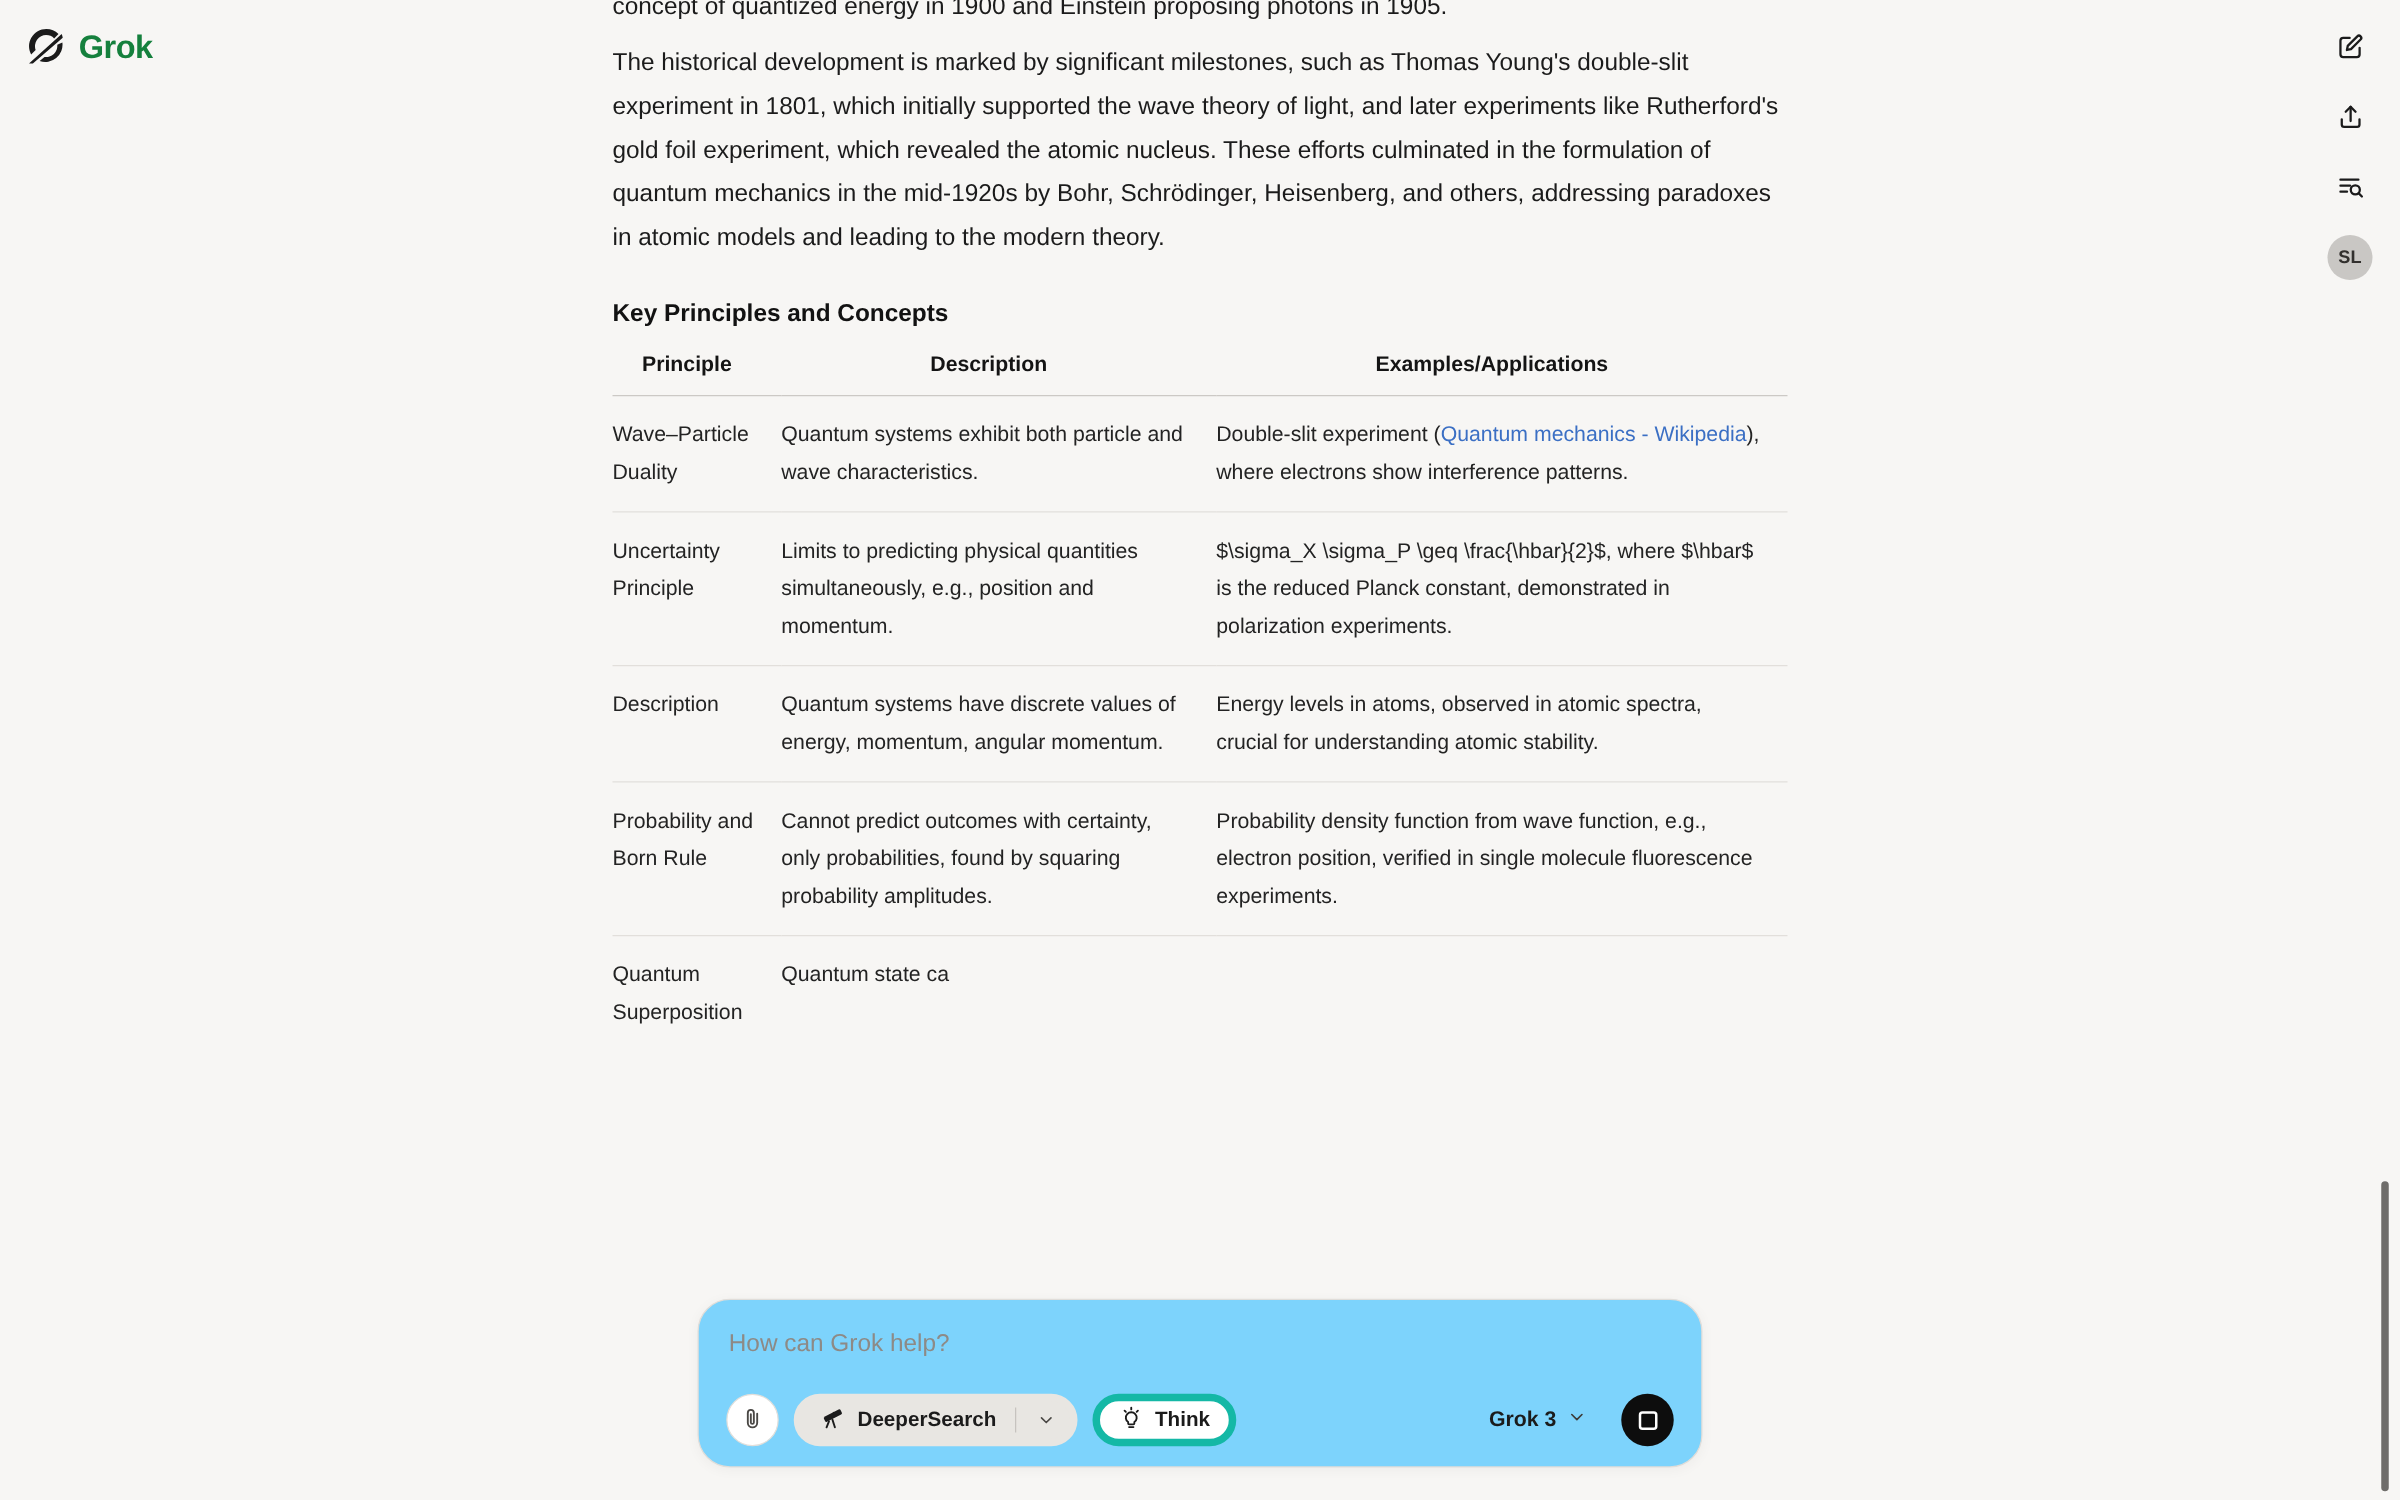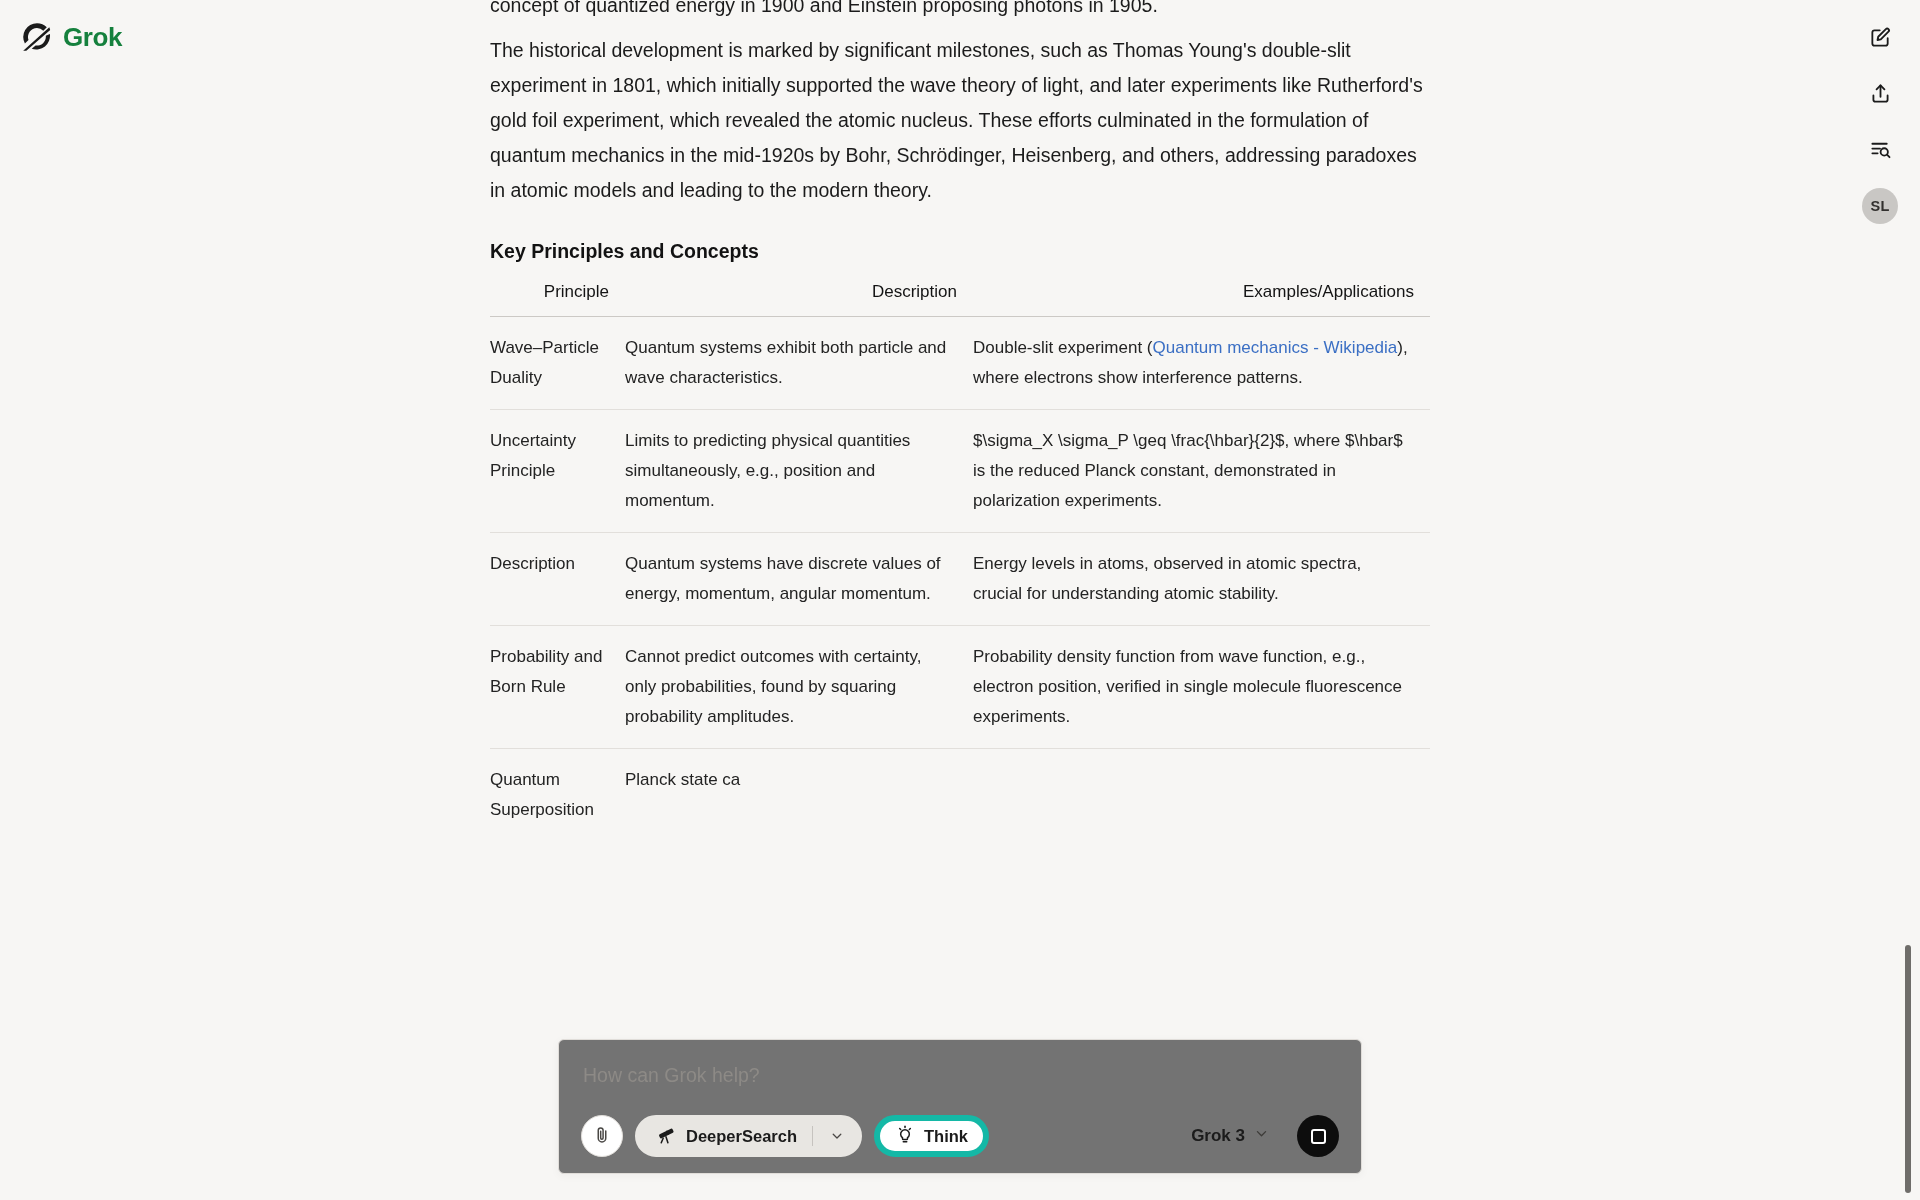--- a/index.html
+++ b/index.html
@@ -107,23 +107,23 @@
   }
 
   
   table.principles {
     width: 940px;
     border-collapse: collapse;
     margin-top: 16px;
     table-layout: fixed;
   }
   table.principles th {
-    text-align: right;
+    text-align: center;
     font-size: 17px;
-    font-weight: 400;
+    font-weight: 700;
     color: #141414;
     padding: 0 16px 14px 0;
     border-bottom: 1.5px solid #ccc9c5;
     vertical-align: bottom;
     margin-top: 16px;
   }
   table.principles td {
     font-size: 17px;
     line-height: 30px;
     color: #232323;
@@ -146,23 +146,23 @@
   .composer-wrap {
     position: absolute;
     left: 0; right: 0;
     bottom: 26px;
     display: flex;
     justify-content: center;
     z-index: 30;
   }
   .composer {
     width: 804px;
-    background: #737373;
+    background: #7dd3fc;
     border: 1px solid #e0ddd9;
-    border-radius: 6px;
+    border-radius: 26px;
     box-shadow: 0 2px 10px rgba(0,0,0,0.045);
     padding: 22px 22px 16px 22px;
   }
 
   .composer-input {
     width: 100%;
     border: none;
     outline: none;
     background: transparent;
     font-family: "Liberation Sans", sans-serif;
@@ -313,21 +313,21 @@
           <td>Quantum systems have discrete values of energy, momentum, angular momentum.</td>
           <td>Energy levels in atoms, observed in atomic spectra, crucial for understanding atomic stability.</td>
         </tr>
         <tr>
           <td>Probability and Born Rule</td>
           <td>Cannot predict outcomes with certainty, only probabilities, found by squaring probability amplitudes.</td>
           <td>Probability density function from wave function, e.g., electron position, verified in single molecule fluorescence experiments.</td>
         </tr>
         <tr>
           <td>Quantum Superposition</td>
-          <td>Planck state ca</td>
+          <td>Quantum state ca</td>
           <td></td>
         </tr>
       </tbody>
     </table>
 
   </div>
 </div>
 
 <div class="topbar">
 

